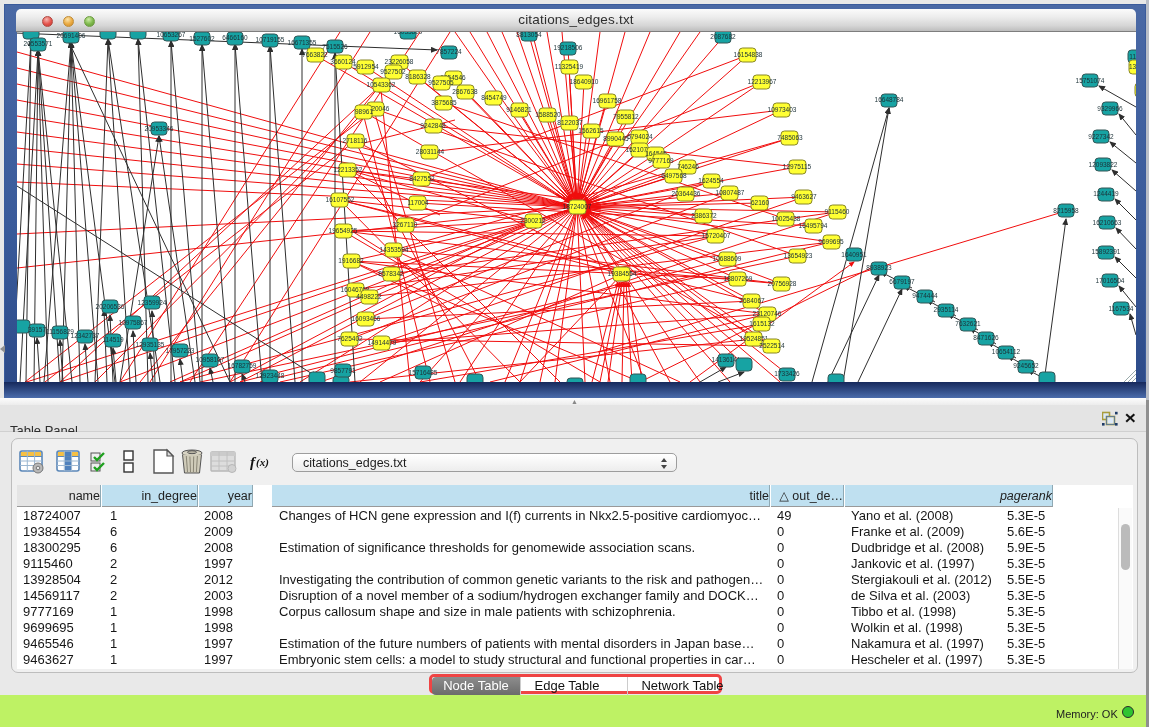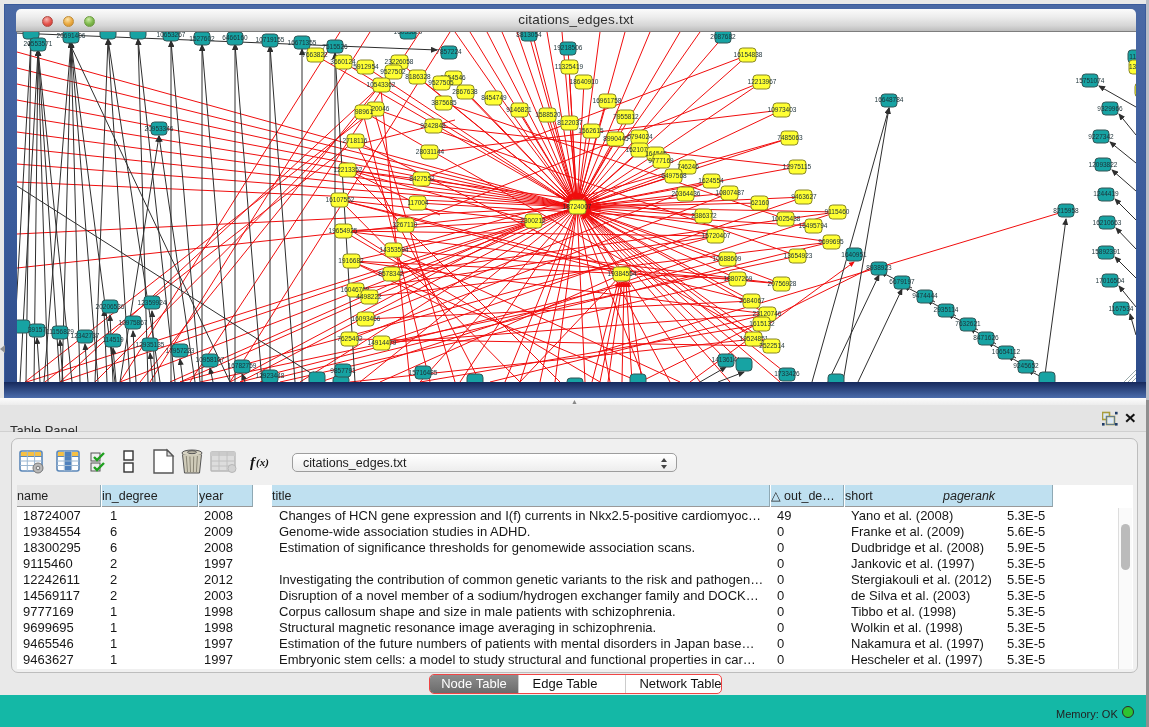--- a/index.html
+++ b/index.html
@@ -28,33 +28,33 @@
 #tphead { position:absolute; left:0; top:405px; width:1146px; height:27px; background:#e4e4e4; border-bottom:1px solid #d0d0d0; }
 #tphead .t { position:absolute; left:10px; top:6px; font-size:13px; color:#2e2e2e;margin-top:12px; }
 #tphead .x { position:absolute; left:1124px; top:4px; font-size:15px; font-weight:bold; color:#111; transform:scaleY(0.92); }
 #panelbg { position:absolute; left:0; top:432px; width:1146px; height:295px; background:#e9e9e9; }
 #toolpanel { position:absolute; left:11px; top:438px; width:1127px; height:235px; background:#f0f0f0; border:1px solid #bdbdbd; border-radius:7px; }
 #dropdown { position:absolute; left:292px; top:453px; width:385px; height:19px; background:linear-gradient(180deg,#ffffff,#ededed); border:1px solid #9d9d9d; border-radius:5px; }
 #dropdown .t { position:absolute; left:10px; top:2px; font-size:12.5px; color:#1c1c1c; }
 #dropdown .au { position:absolute; right:9px; top:4px; width:0; height:0; border-left:3.5px solid transparent; border-right:3.5px solid transparent; border-bottom:4.5px solid #444; }
 #dropdown .ad { position:absolute; right:9px; top:11px; width:0; height:0; border-left:3.5px solid transparent; border-right:3.5px solid transparent; border-top:4.5px solid #444; }
 #tablewrap { position:absolute; left:17px; top:485px; width:1116px; height:184px; background:#fff; overflow:hidden; font-size:13px; color:#161616; }
-.th { position:absolute; top:0; height:22px; border-right:1px solid #8fa9b4; background:#bfe0f0; text-align:left; line-height:22px; color:#222; border-bottom:1px solid #999; font-size:12.5px; }
+.th { position:absolute; top:0; height:22px; border-right:1px solid #8fa9b4; background:#bfe0f0; text-align:right; line-height:22px; color:#222; border-bottom:1px solid #999; font-size:12.5px; }
 .tr { position:relative; height:16px; line-height:16px; white-space:nowrap; }
 .tr div { position:absolute; overflow:hidden; }
 .c0 { left:6px; width:80px; } .c1 { left:93px; width:88px; } .c2 { left:187px; width:70px; }
 .c3 { left:262px; width:492px; white-space:nowrap; overflow:hidden; text-overflow:ellipsis; } .c4 { left:760px; width:70px; } .c5 { left:834px; width:155px; }
 .c6 { left:990px; width:90px; }
 #rowsbox { position:absolute; left:0; top:23px; width:1101px; }
 #vscroll { position:absolute; left:1101px; top:23px; width:14px; height:161px; background:#fafafa; border-left:1px solid #ddd; }
 #vscroll .th2 { position:absolute; left:2px; top:16px; width:9px; height:46px; background:#bbbbbb; border-radius:5px; }
-#tabs { position:absolute; left:429px; top:674px; width:293px; height:20px; border:1px solid #ef4444; border-radius:5px; background:#fff; font-size:13px; }
+#tabs { position:absolute; left:429px; top:674px; width:293px; height:20px; border:3px solid #ef4444; border-radius:5px; background:#fff; font-size:13px; }
 #tabs div { position:absolute; top:0; height:18px; line-height:18px; text-align:center; color:#111; }
 #tabs .s { background:linear-gradient(180deg,#8d8d8d,#6b6b6b); color:#fff; border-radius:4px 0 0 4px; }
-#status { position:absolute; left:0; top:695px; width:1146px; height:32px; background:#14b8a6; }
+#status { position:absolute; left:0; top:695px; width:1146px; height:32px; background:#bef264; }
 #status .t { position:absolute; left:1056px; top:13px; font-size:11px; color:#222; }
 #status .dot { position:absolute; left:1122px; top:11px; width:12px; height:12px; border-radius:50%; background:#2ec431; border:1px solid #2a2a2a; }
 </style></head>
 <body>
 <div id="frame">
     <div class="inb"></div>
     <div class="btm"></div>
   </div>
 <div id="titlebar">
     <div class="t">citations_edges.txt</div>
@@ -747,21 +747,20 @@
         <div class="c2">2008</div>
         <div class="c3">Changes of HCN gene expression and I(f) currents in Nkx2.5-positive cardiomyoc…</div>
         <div class="c4">49</div>
         <div class="c5">Yano et al. (2008)</div>
         <div class="c6">5.3E-5</div>
       </div>
 <div class="tr">
         <div class="c0">19384554</div>
         <div class="c1">6</div>
         <div class="c2">2009</div>
-        <div class="c3">Genome-wide association studies in ADHD.</div>
         <div class="c4">0</div>
         <div class="c5">Franke et al. (2009)</div>
         <div class="c6">5.6E-5</div>
       </div>
 <div class="tr">
         <div class="c0">18300295</div>
         <div class="c1">6</div>
         <div class="c2">2008</div>
         <div class="c3">Estimation of significance thresholds for genomewide association scans.</div>
         <div class="c4">0</div>
@@ -770,21 +769,21 @@
       </div>
 <div class="tr">
         <div class="c0">9115460</div>
         <div class="c1">2</div>
         <div class="c2">1997</div>
         <div class="c4">0</div>
         <div class="c5">Jankovic et al. (1997)</div>
         <div class="c6">5.3E-5</div>
       </div>
 <div class="tr">
-        <div class="c0">12242611</div>
+        <div class="c0">13928504</div>
         <div class="c1">2</div>
         <div class="c2">2012</div>
         <div class="c3">Investigating the contribution of common genetic variants to the risk and pathogen…</div>
         <div class="c4">0</div>
         <div class="c5">Stergiakouli et al. (2012)</div>
         <div class="c6">5.5E-5</div>
       </div>
 <div class="tr">
         <div class="c0">14569117</div>
         <div class="c1">2</div>
@@ -800,21 +799,20 @@
         <div class="c2">1998</div>
         <div class="c3">Corpus callosum shape and size in male patients with schizophrenia.</div>
         <div class="c4">0</div>
         <div class="c5">Tibbo et al. (1998)</div>
         <div class="c6">5.3E-5</div>
       </div>
 <div class="tr">
         <div class="c0">9699695</div>
         <div class="c1">1</div>
         <div class="c2">1998</div>
-        <div class="c3">Structural magnetic resonance image averaging in schizophrenia.</div>
         <div class="c4">0</div>
         <div class="c5">Wolkin et al. (1998)</div>
         <div class="c6">5.3E-5</div>
       </div>
 <div class="tr">
         <div class="c0">9465546</div>
         <div class="c1">1</div>
         <div class="c2">1997</div>
         <div class="c3">Estimation of the future numbers of patients with mental disorders in Japan base…</div>
         <div class="c4">0</div>

